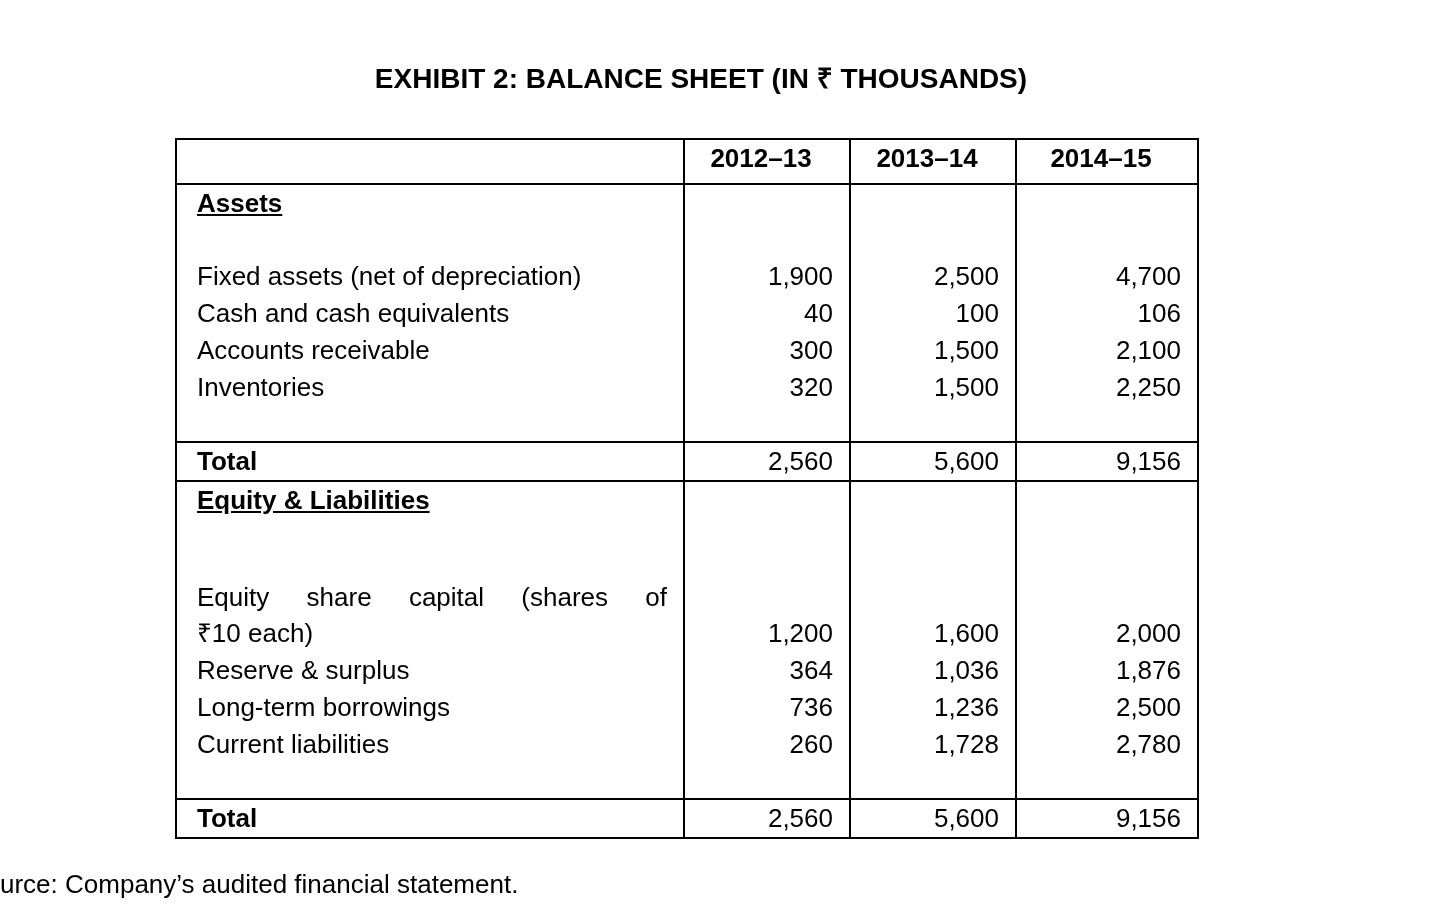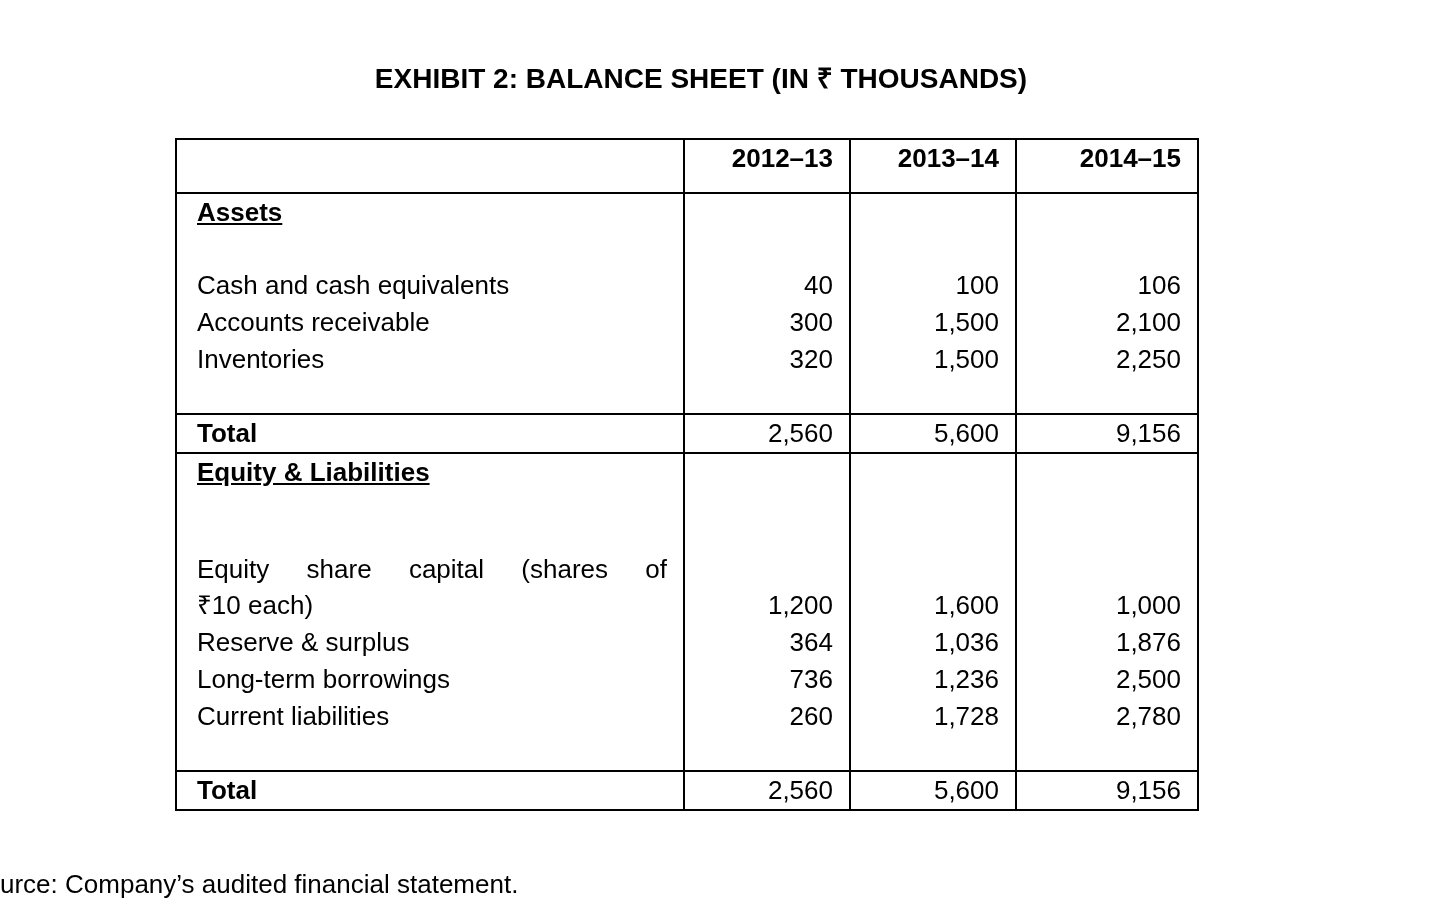--- a/index.html
+++ b/index.html
@@ -37,23 +37,24 @@
     padding:0 16px 1px 20px;
     white-space:nowrap;
   }
   td.val {
     text-align:right;
     border-left:2px solid #000;
     padding-left:4px;
   }
   tr.header-row td {
     font-weight:bold;
+    text-align:center;
     border-bottom:2px solid #000;
     height:38px;
-    padding-bottom:16px;
+    padding-bottom:7px;
   }
   tr.total-row td { border-top:2px solid #000; }
   tr.total-row td.lbl { font-weight:bold; }
   tr.section-start td { border-top:2px solid #000; }
   .section-label { font-weight:bold; text-decoration:underline; }
   .justify-line {
     white-space:normal;
     text-align:justify;
     text-align-last:justify;
     margin-top:24px;
@@ -95,20 +96,26 @@
       <td class="val"></td>
     </tr>
 
     <tr>
       <td class="lbl"></td>
       <td class="val"></td>
       <td class="val"></td>
       <td class="val"></td>
     </tr>
 
+    <tr>
+      <td class="lbl">Fixed assets (net of depreciation)</td>
+      <td class="val">1,900</td>
+      <td class="val">2,500</td>
+      <td class="val">4,700</td>
+    </tr>
 
 
     <tr>
       <td class="lbl">Cash and cash equivalents</td>
       <td class="val">40</td>
       <td class="val">100</td>
       <td class="val">106</td>
     </tr>
 
     <tr>
@@ -153,21 +160,21 @@
       <td class="val"></td>
     </tr>
 
     <tr>
       <td class="lbl">
         <div class="justify-line">Equity share capital (shares of</div>
         <div>₹10 each)</div>
       </td>
       <td class="val">1,200</td>
       <td class="val">1,600</td>
-      <td class="val">1,000</td>
+      <td class="val">2,000</td>
     </tr>
 
     <tr>
       <td class="lbl">Reserve &amp; surplus</td>
       <td class="val">364</td>
       <td class="val">1,036</td>
       <td class="val">1,876</td>
     </tr>
 
     <tr>

